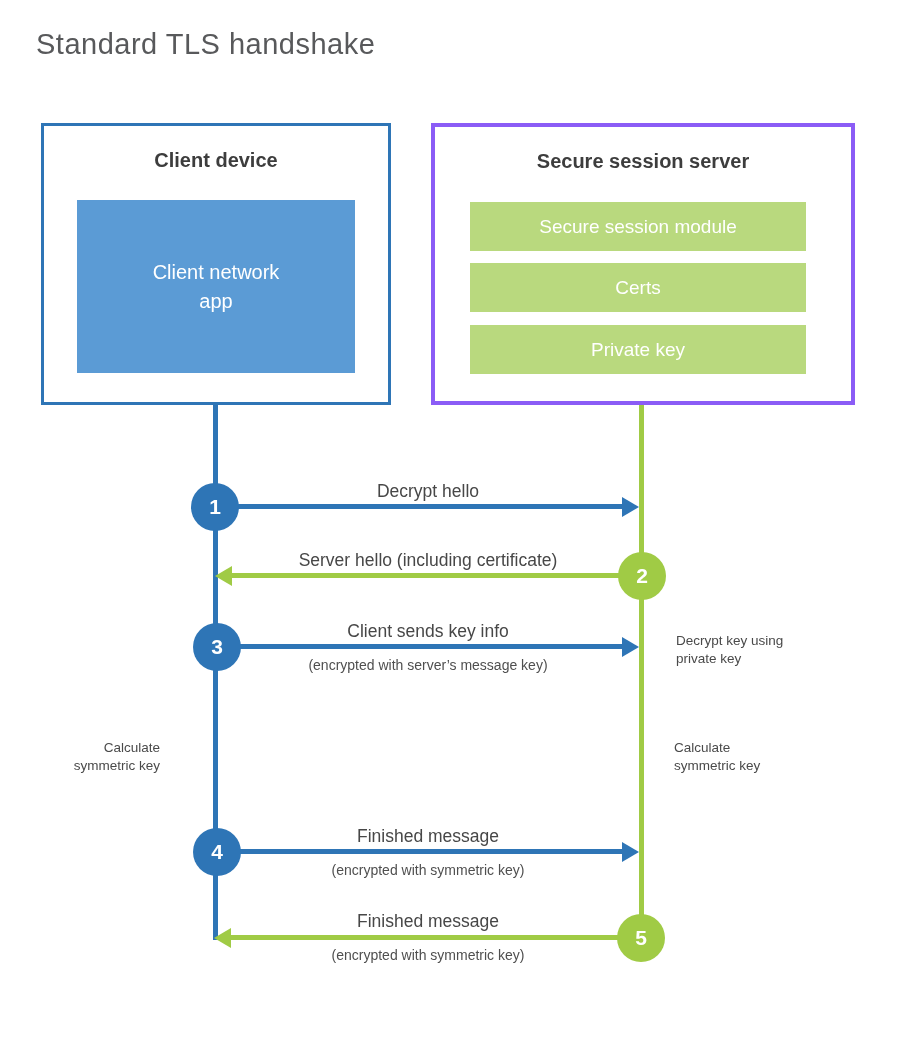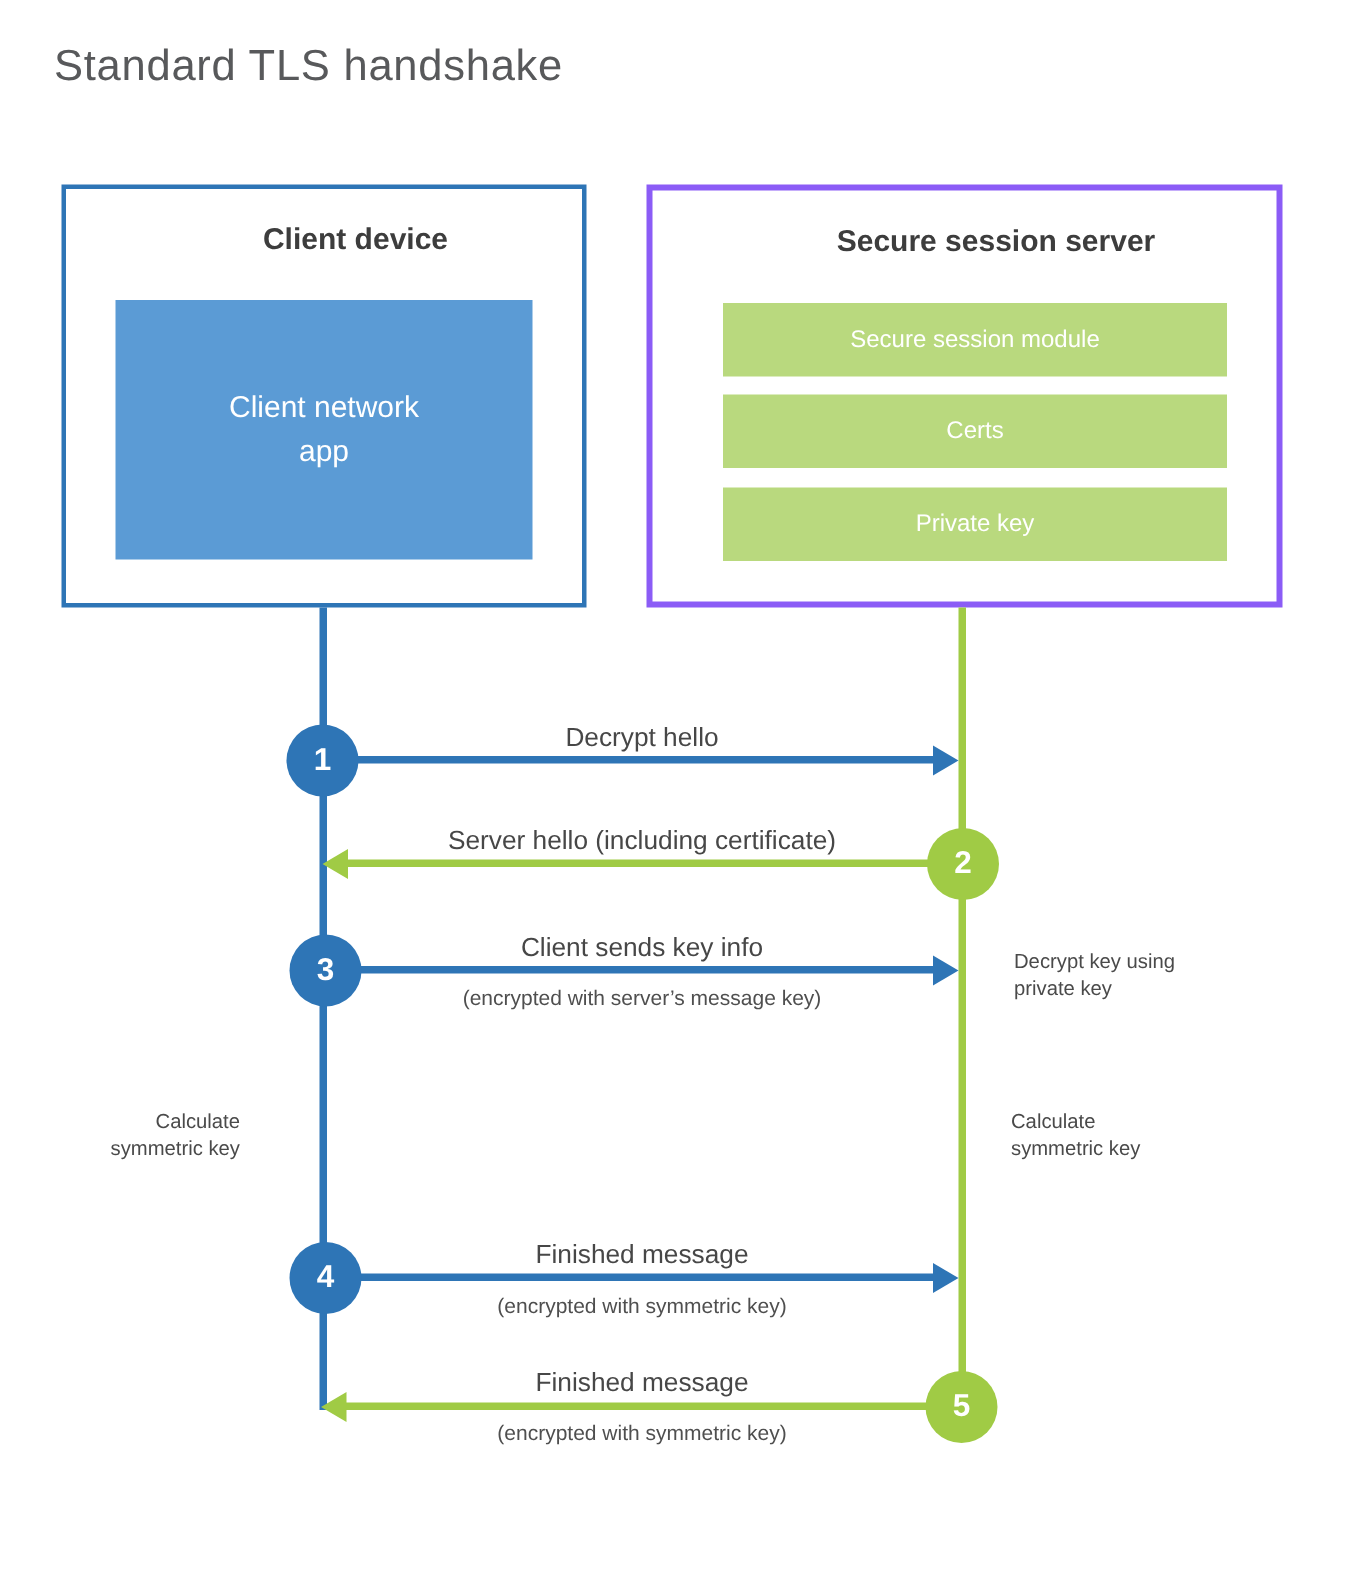--- a/index.html
+++ b/index.html
@@ -13,32 +13,32 @@
     left:36px; top:28px; font-size:29px; font-weight:300;
     color:#58595b; letter-spacing:0.5px;
   }
 
   
   .entity-box { box-sizing:border-box; background:#fff; }
   .client-box { left:41px; top:123px; width:350px; height:282px; border:3px solid #2e75b6; }
   .server-box { left:431px; top:123px; width:424px; height:282px; border:4px solid #8b5cf6; }
   .entity-title {
     left:0; top:23px; width:100%; text-align:center;
-    font-size:20px; font-weight:bold; color:#3d3d3d;padding-left:21px;
+    font-size:20px; font-weight:bold; color:#3d3d3d;
   }
   .app-rect {
     left:33px; top:74px; width:278px; height:173px; background:#5b9bd5;
     display:flex; align-items:center; justify-content:center;
     color:#ffffff; font-size:20px; line-height:29px; text-align:center;
     white-space:pre-line;
   }
   .module-bar {
-    left:47px; width:336px; height:49px; background:#b9d97e;
+    left:35px; width:336px; height:49px; background:#b9d97e;
     display:flex; align-items:center; justify-content:center;
-    color:#ffffff; font-size:16px;
+    color:#ffffff; font-size:19px;
   }
   .bar-1 { top:75px; }
   .bar-2 { top:136px; }
   .bar-3 { top:198px; }
 
   
   .lifeline { width:5px; }
   .lifeline.blue  { left:213px; top:405px; height:535px; background:#2e75b6; }
   .lifeline.green { left:639px; top:405px; height:533px; background:#a0cb45; }
 

